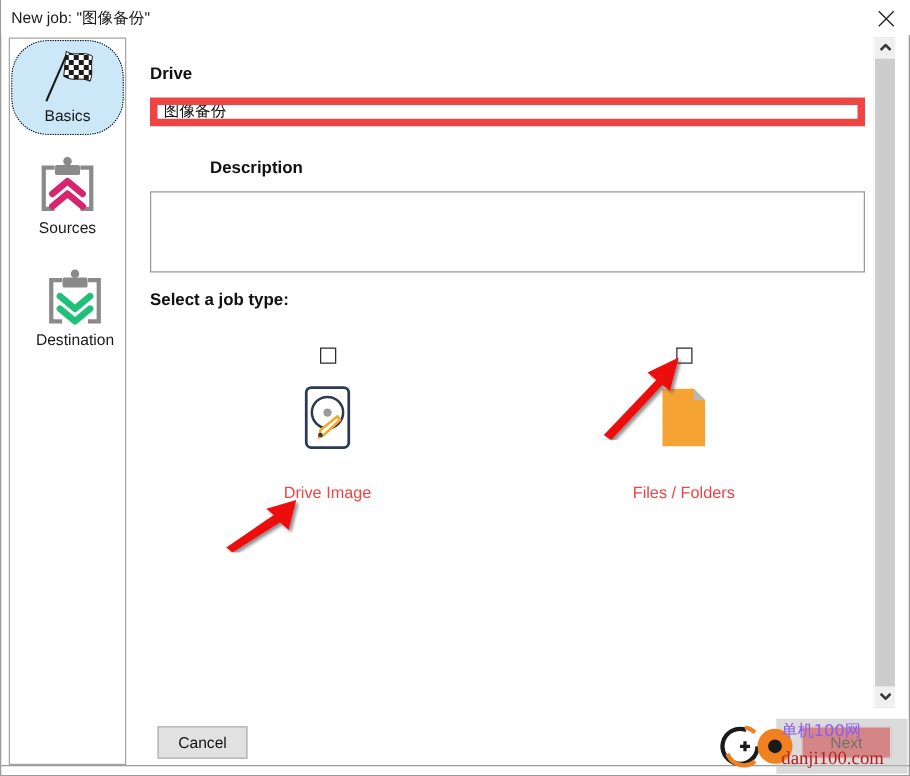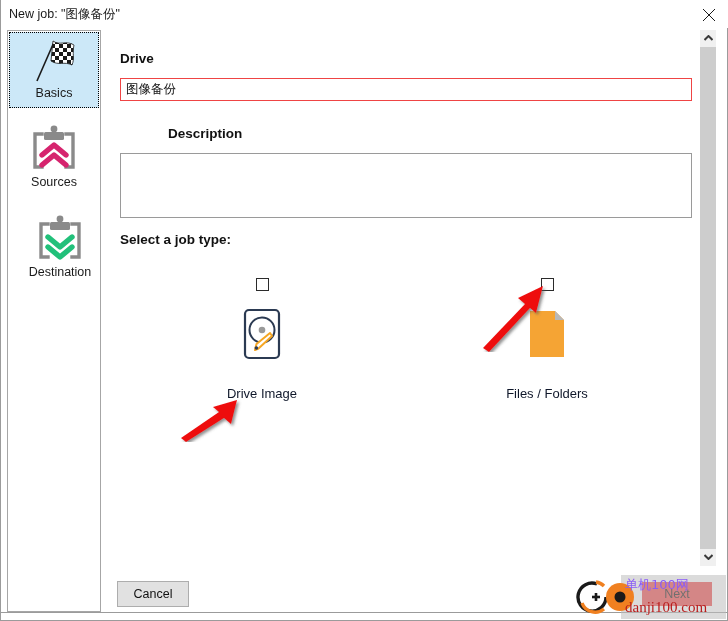--- a/index.html
+++ b/index.html
@@ -72,20 +72,21 @@
     height: 76px;
     box-sizing: border-box;
     text-align: center;
     cursor: default;
     background: transparent;
   }
   .side-tab.selected {
     background: #cce8f8;
     outline: 1px dotted #000000;
     outline-offset: -1px;
+    border-radius: 29px;
   }
   .side-tab .tab-icon {
     display: block;
     height: 50px;
     margin-top: 4px;
     position: relative;
   }
   .side-tab .tab-icon svg { display: block; margin: 0 auto; }
   .side-tab .tab-label {
     display: block;
@@ -118,21 +119,21 @@
   #label-description { left: 11px; top: 96px; margin-left: 48px; }
   #label-jobtype { left: 11px; top: 202px; }
 
   #title-input {
     position: absolute;
     left: 11px;
     top: 48px;
     width: 572px;
     height: 23px;
     box-sizing: border-box;
-    border: 1px solid #ef4444;
+    border: 6px solid #ef4444;
     background: #ffffff;
     font-family: "Liberation Sans", "DejaVu Sans", sans-serif;
     font-size: 12.5px;
     color: #111111;
     padding: 0 5px;
     outline: none;
   }
   #description-input {
     position: absolute;
     left: 11px;
@@ -173,21 +174,21 @@
   .job-icon {
     display: block;
     height: 66px;
     margin-top: 17px;
   }
   .job-icon svg { display: block; margin: 0 auto; }
   .job-caption {
     display: block;
     margin-top: 12px;
     font-size: 13px;
-    color: #0f172a;
+    color: #ef4444;
   }
 
   
   #scrollbar {
     position: absolute;
     left: 698px;
     top: 30px;
     width: 17px;
     height: 536px;
     background: #cdcdcd;
@@ -222,21 +223,21 @@
     background: #e1e1e1;
     border: 1px solid #adadad;
     font-family: "Liberation Sans", "DejaVu Sans", sans-serif;
     font-size: 12.5px;
     color: #111111;
     cursor: default;
     text-align: center;
     line-height: 24px;
     padding: 0;
   }
-  #cancel-button { left: 116px; top: 581px; width: 72px; }
+  #cancel-button { left: 125px; top: 581px; width: 72px; }
   #next-button  { left: 640px; top: 581px; width: 72px; background: #ef4444; border-color: #ffffff; }
 
   
   .annotation-arrow {
     position: absolute;
     pointer-events: none;
   }
   #arrow-drive { left: 178px; top: 398px; }
   #arrow-files { left: 480px; top: 282px; }
 

